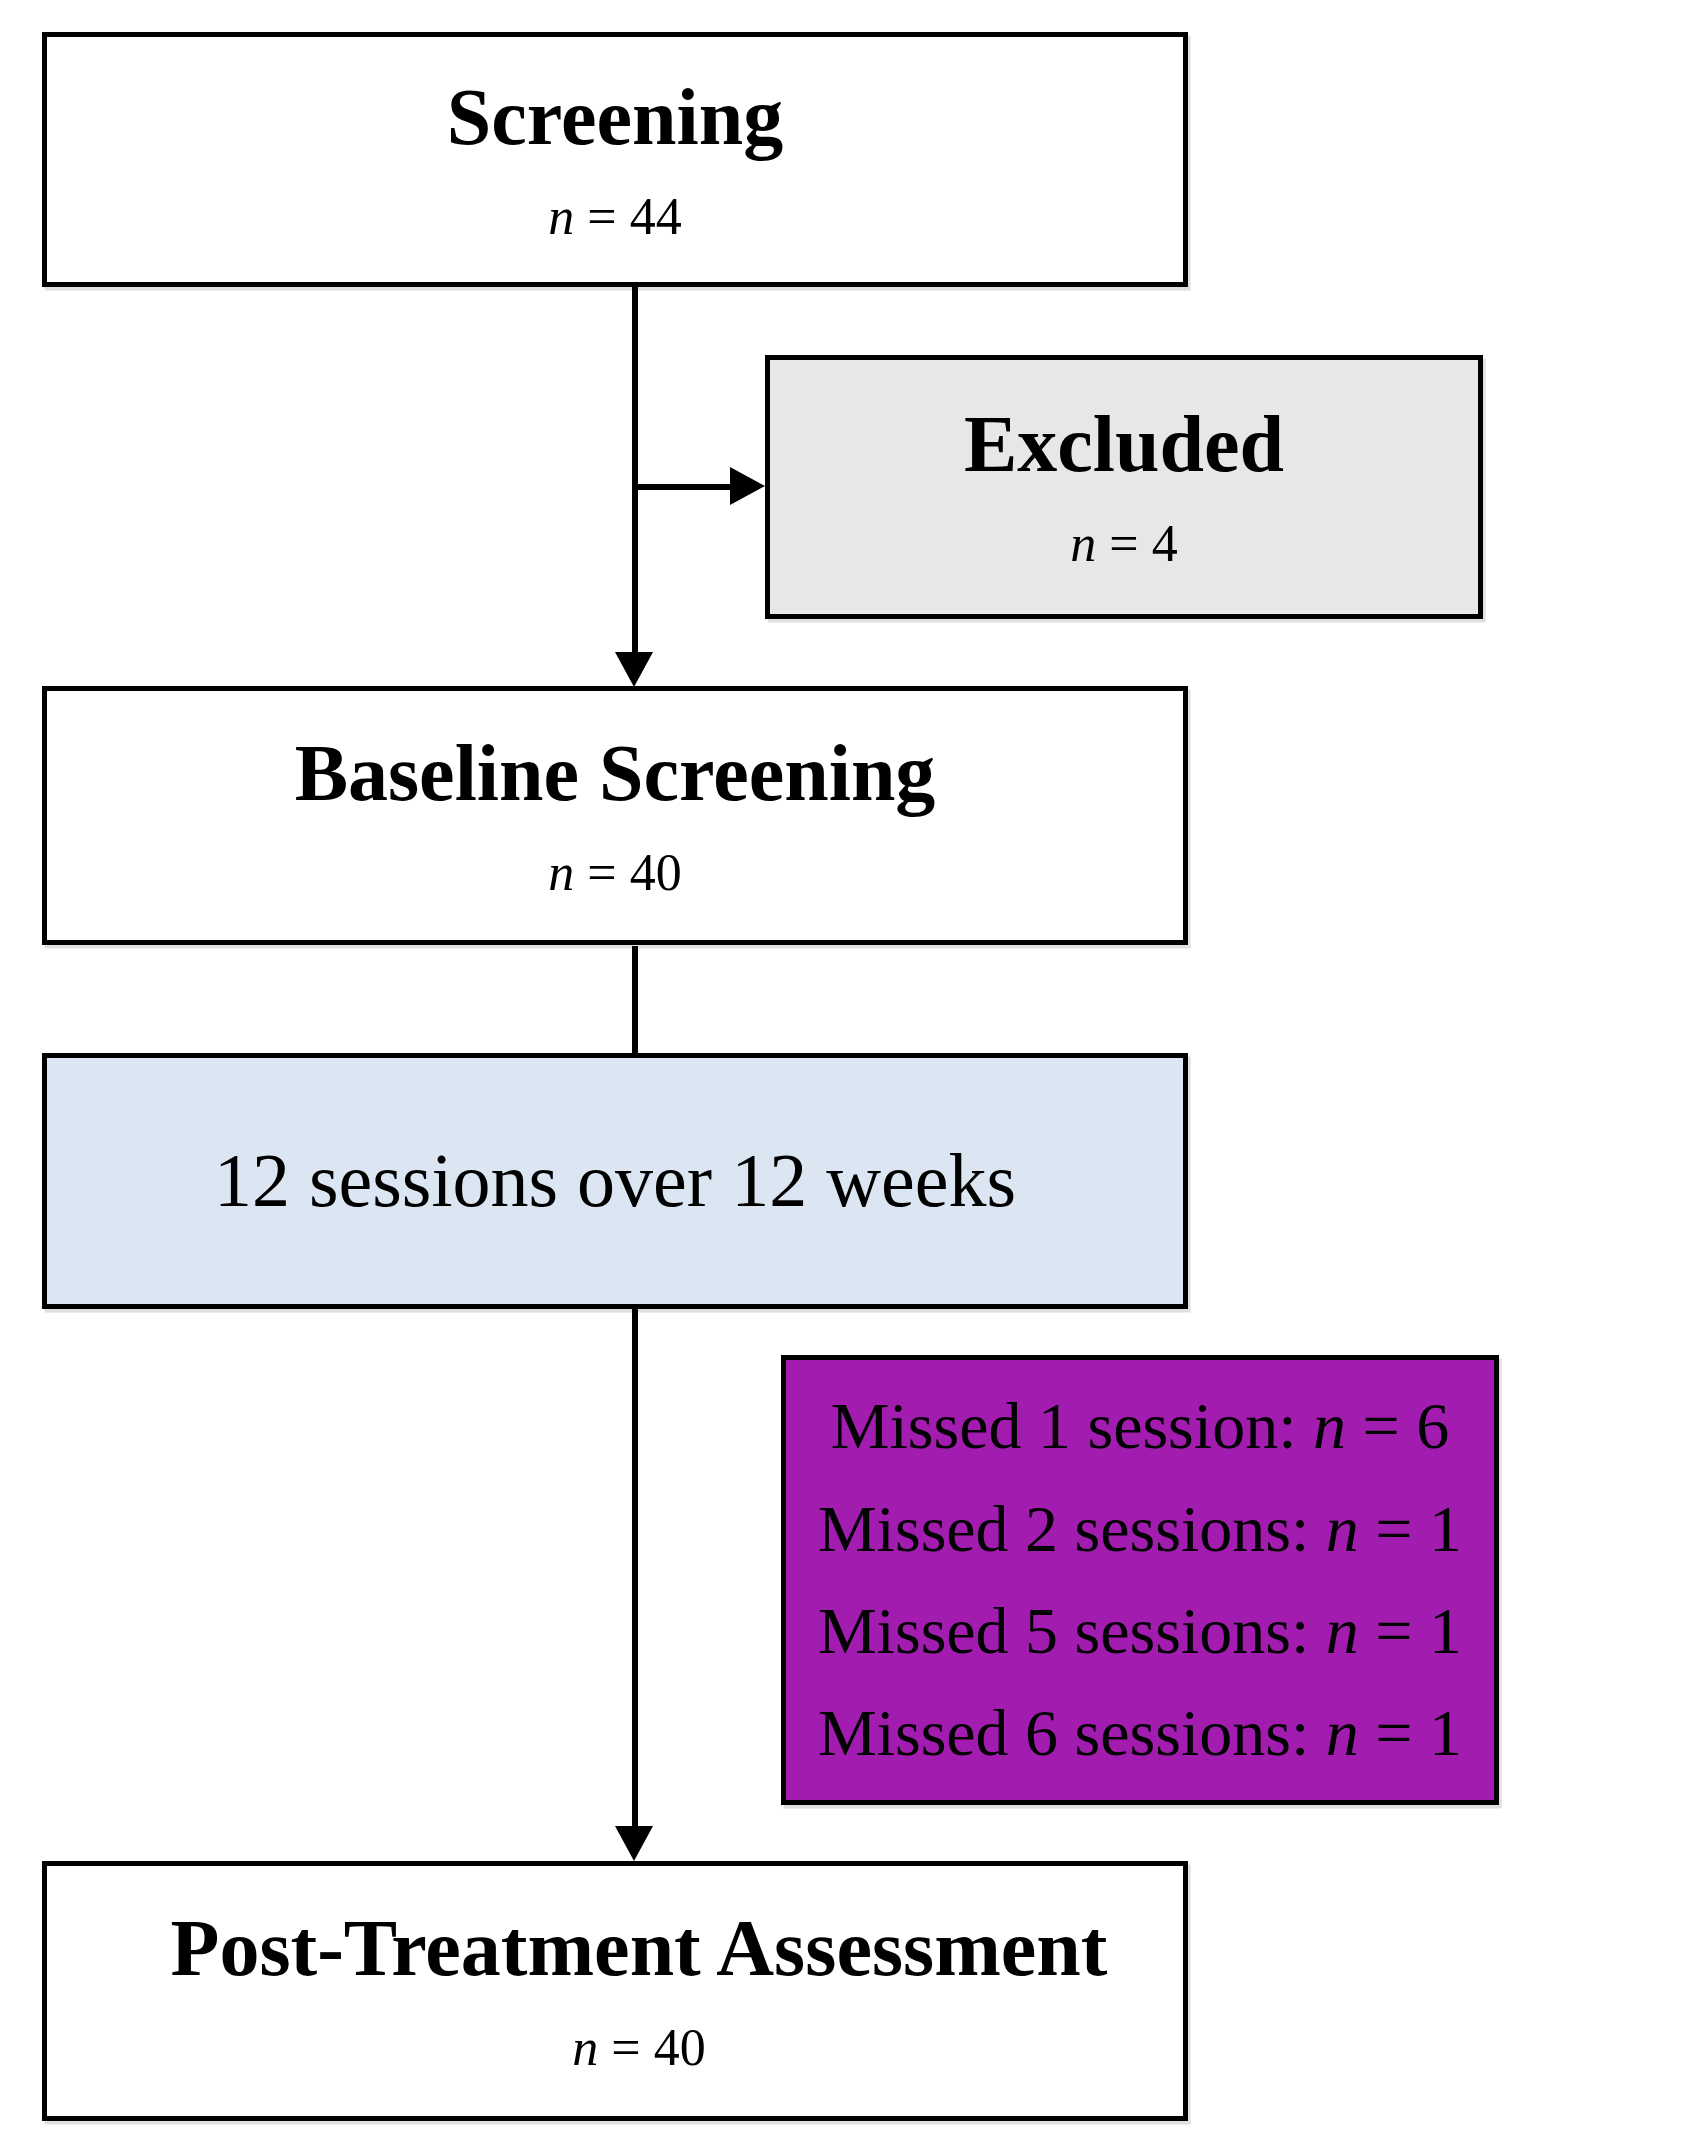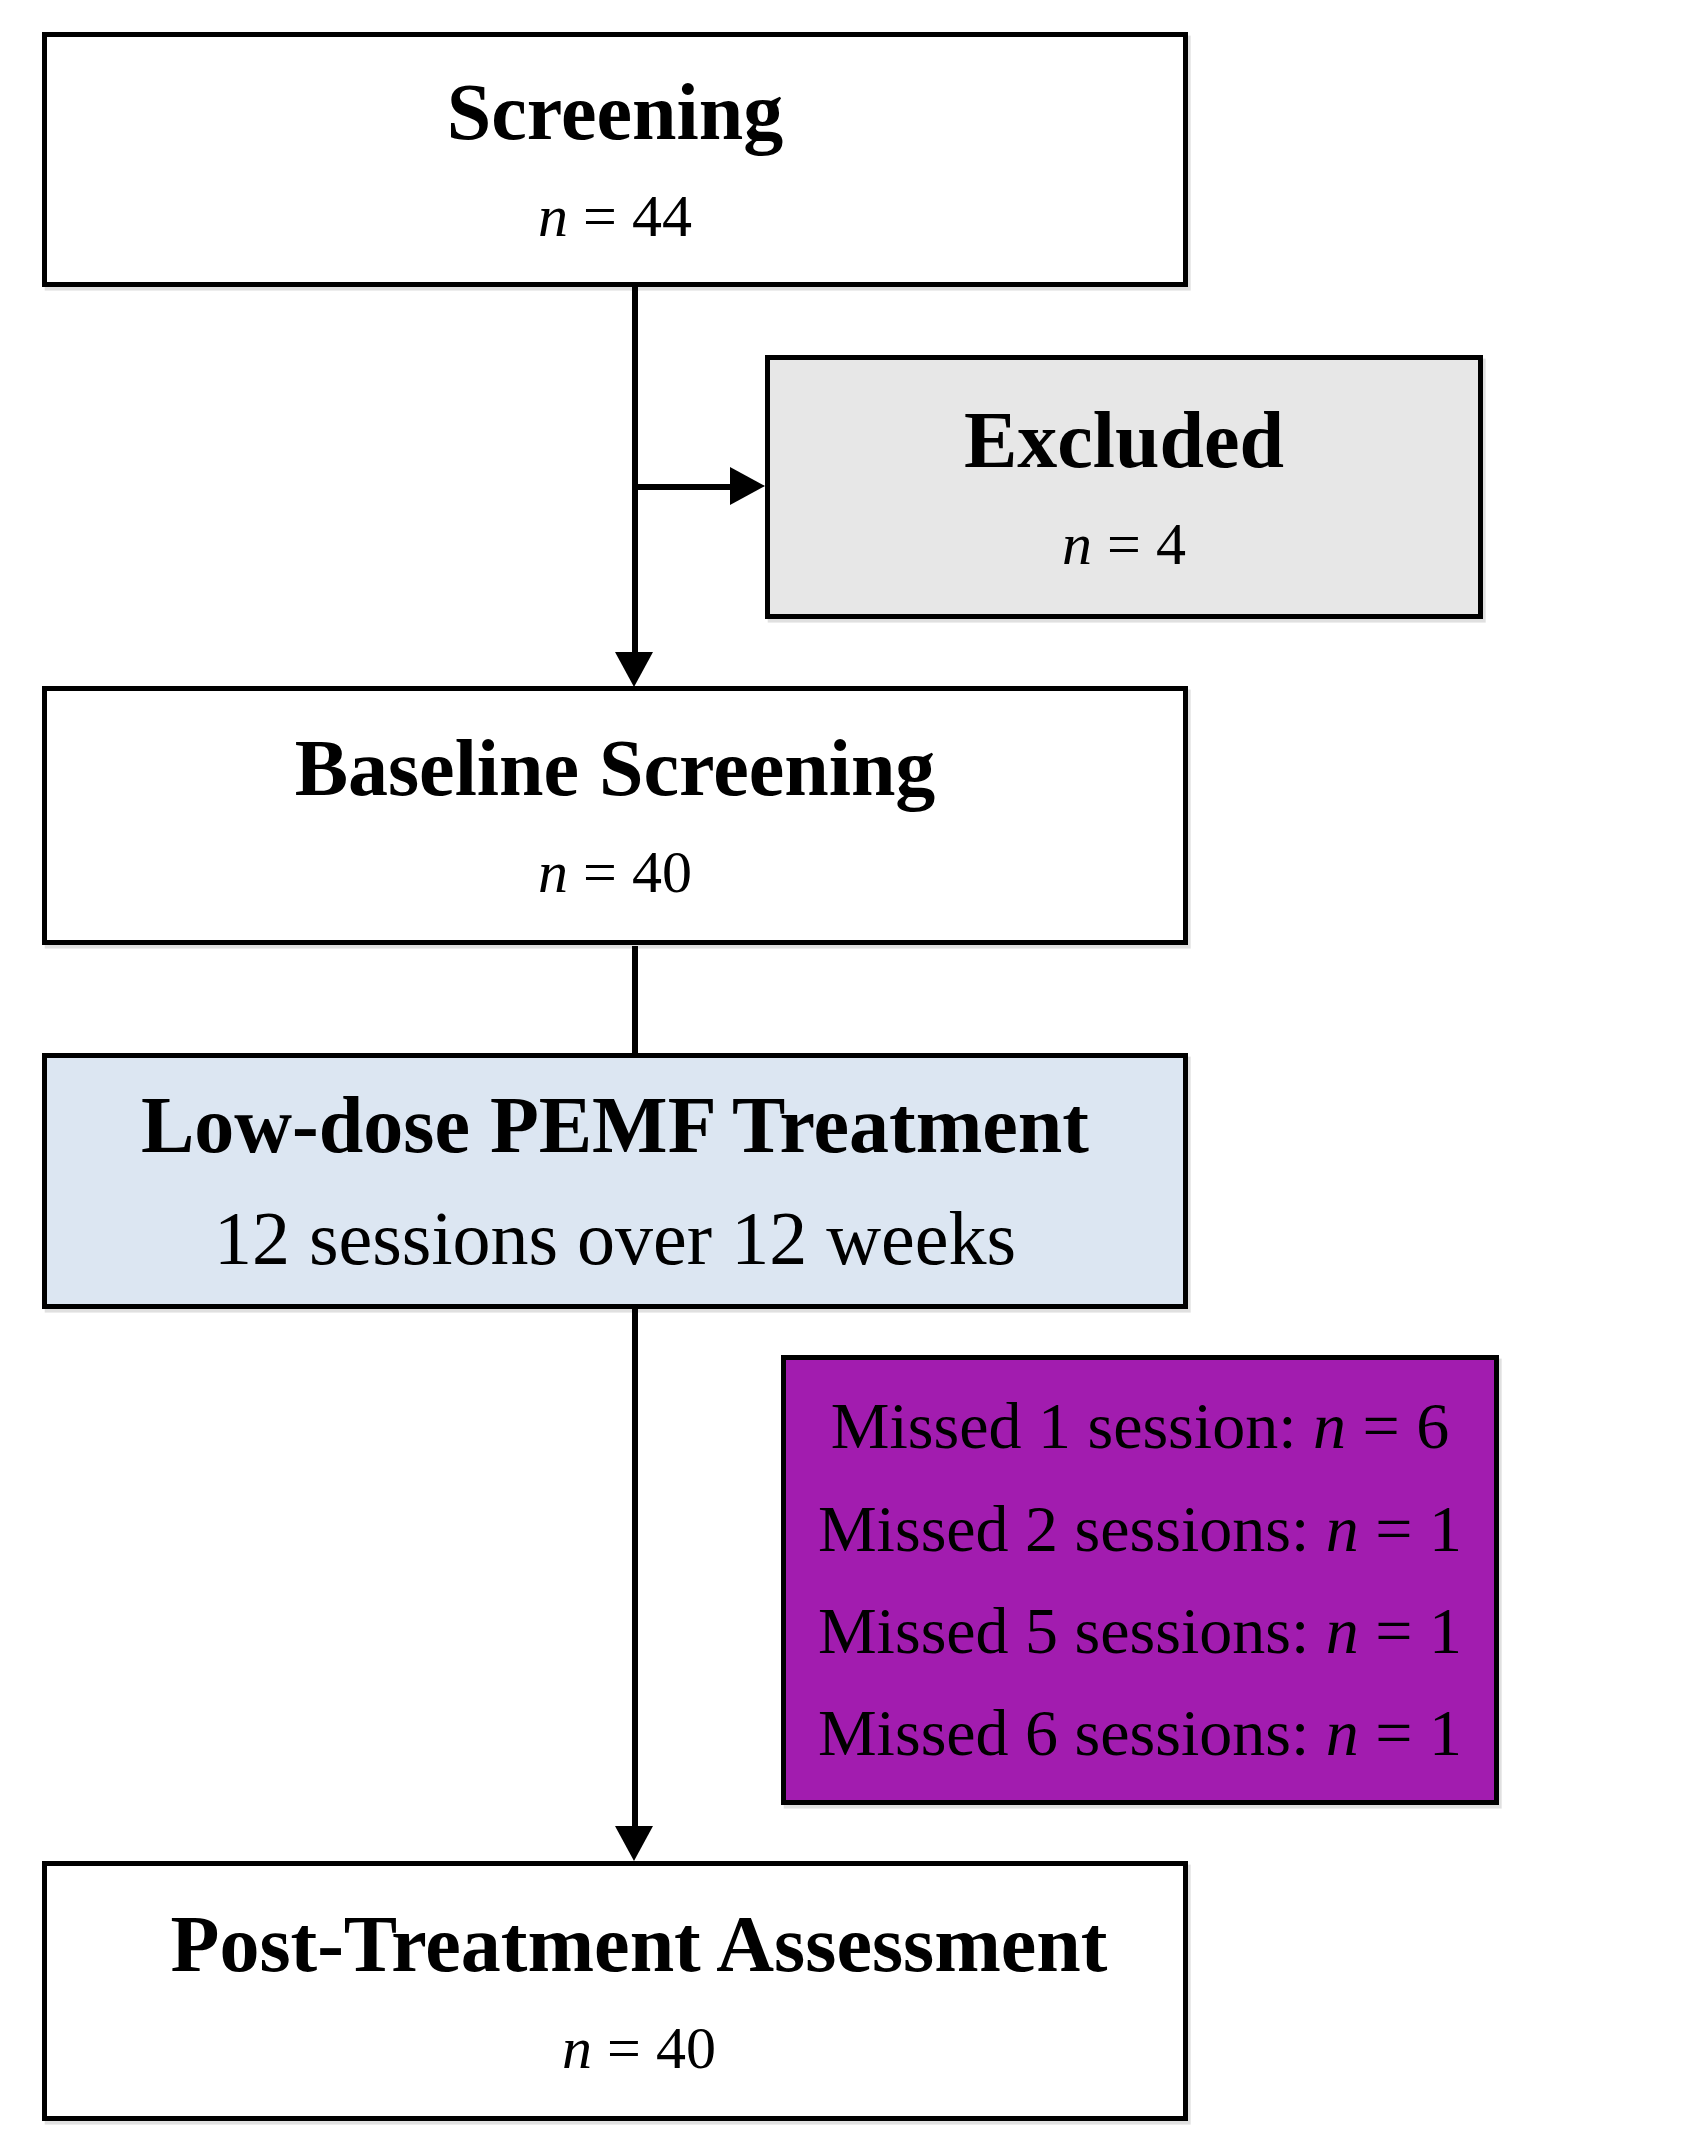--- a/index.html
+++ b/index.html
@@ -39,21 +39,21 @@
   #missed    { top: 1355px; height: 450px; gap: 0; }
   #post      { top: 1861px; height: 260px; padding-left: 48px; }
 
   .box-title {
     font-weight: 700;
     font-size: 80px;
     line-height: 1.12;
     white-space: pre;
   }
   .n-line {
-    font-size: 60px;
+    font-size: 52px;
     line-height: 1.12;
     white-space: pre;
   }
   .subtitle {
     font-size: 76px;
     line-height: 1.12;
     white-space: pre;
   }
   .missed-line {
     font-size: 66px;
@@ -116,21 +116,20 @@
   </div>
 
   <div class="box col-left" id="baseline" style="background-color: rgb(255, 255, 255);">
     <div class="box-title">Baseline Screening</div>
     <div class="n-line"><span class="it">n</span><span> = 40</span></div>
   </div>
 
   <div class="vline" id="v-baseline-treatment" style="background-color: rgb(0, 0, 0);"></div>
 
   <div class="box col-left" id="treatment" style="background-color: rgb(220, 230, 242);">
-    <div class="box-title">Low-dose PEMF Treatment</div>
     <div class="subtitle">12 sessions over 12 weeks</div>
   </div>
 
   <div class="vline" id="v-treatment-post" style="background-color: rgb(0, 0, 0);"></div>
   <div class="arrow-down" id="arrowhead-into-post"></div>
 
   <div class="box col-right" id="missed" style="background-color: #a21caf; margin-left: 16px;">
     <div class="missed-line"><span>Missed 1 session: </span><span class="it">n</span><span> = 6</span></div>
     <div class="missed-line"><span>Missed 2 sessions: </span><span class="it">n</span><span> = 1</span></div>
     <div class="missed-line"><span>Missed 5 sessions: </span><span class="it">n</span><span> = 1</span></div>

